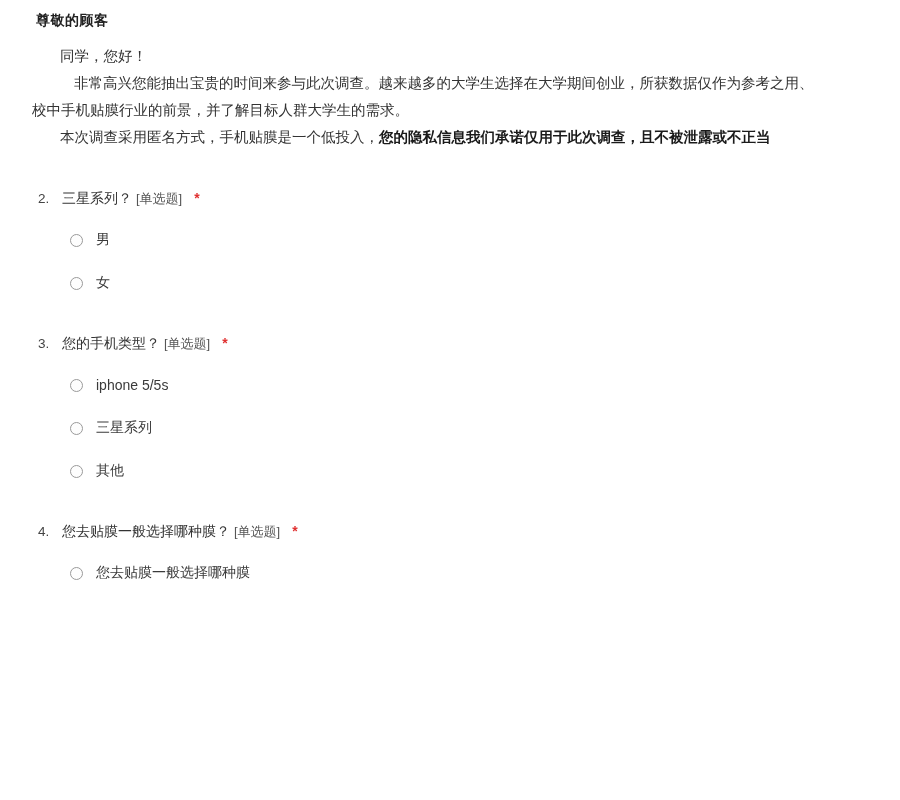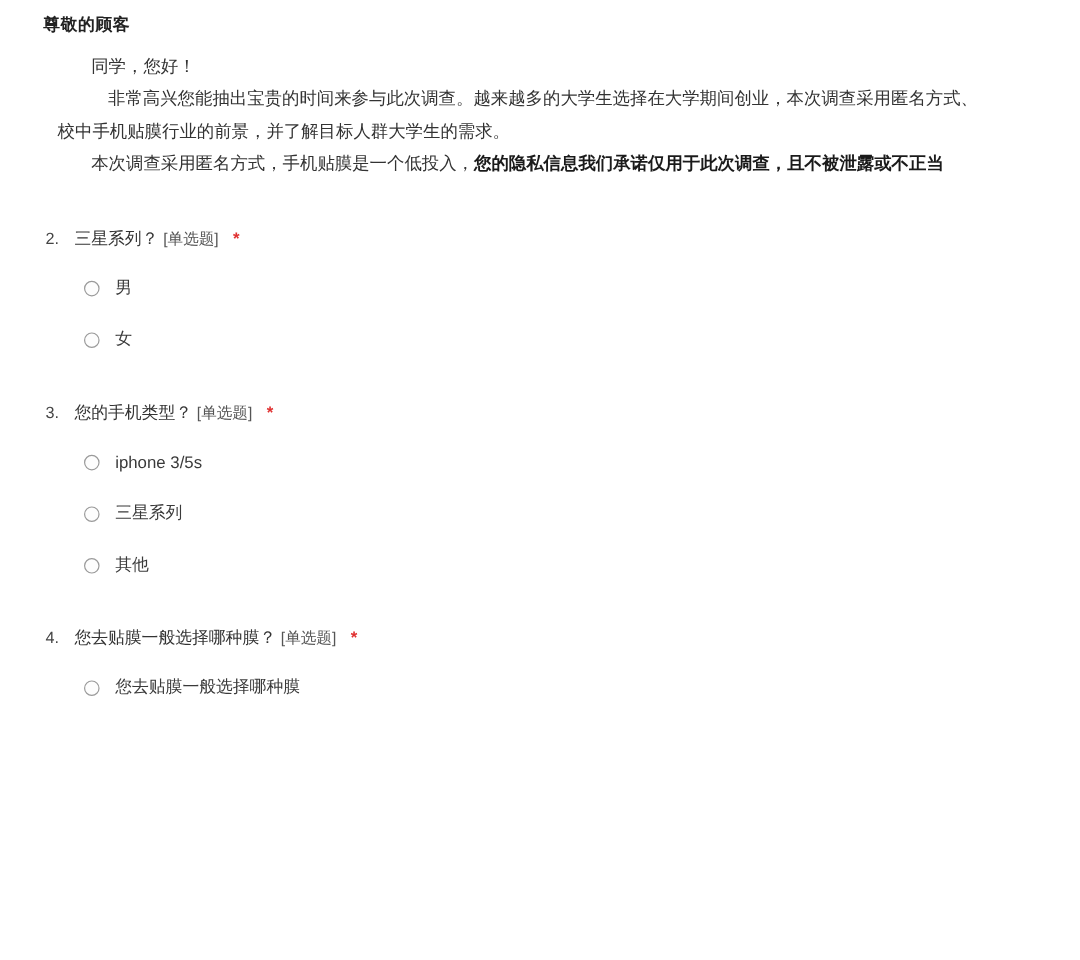--- a/index.html
+++ b/index.html
@@ -27,21 +27,21 @@
     padding: 12px 0 0 0;
   }
   .intro-title {
     font-size: 14px;
     font-weight: bold;
     color: #222222;
     margin: 0 0 14px 36px;
     letter-spacing: 0.5px;
   }
   .intro-body {
-    margin: 0 0 0 48px;
+    margin: 0 0 0 32px;
     font-size: 14.5px;
     line-height: 25px;
     color: #333333;
     white-space: nowrap;
   }
   .intro-p {
     margin: 0 0 2px 0;
   }
   .indent1 { text-indent: 28px; }
   .indent2 { text-indent: 42px; }
@@ -110,21 +110,21 @@
 </style>
 </head>
 <body>
 
 <div class="page">
 
   <div class="intro">
     <div class="intro-title">尊敬的顾客</div>
     <div class="intro-body">
       <p class="intro-p indent1">同学，您好！</p>
-      <p class="intro-p indent2">非常高兴您能抽出宝贵的时间来参与此次调查。越来越多的大学生选择在大学期间创业，本次调查采用匿名方式、</p>
+      <p class="intro-p indent2">非常高兴您能抽出宝贵的时间来参与此次调查。越来越多的大学生选择在大学期间创业，所获数据仅作为参考之用、</p>
       <p class="intro-p">校中手机贴膜行业的前景，并了解目标人群大学生的需求。</p>
       <p class="intro-p indent1"><span>本次调查采用匿名方式，手机贴膜是一个低投入，</span><span class="bold-part">您的隐私信息我们承诺仅用于此次调查，且不被泄露或不正当</span></p>
     </div>
   </div>
 
   <div class="question q2">
     <div class="q-head">
       <span class="q-num">2.</span>
       <span class="q-title">三星系列？</span>
       <span class="q-type">[单选题]</span>
@@ -145,21 +145,21 @@
   <div class="question q3">
     <div class="q-head">
       <span class="q-num">3.</span>
       <span class="q-title">您的手机类型？</span>
       <span class="q-type">[单选题]</span>
       <span class="q-required">*</span>
     </div>
     <div class="options">
       <label class="option">
         <span class="radio"></span>
-        <span class="opt-label">iphone 3/5s</span>
+        <span class="opt-label">iphone 5/5s</span>
       </label>
       <label class="option">
         <span class="radio"></span>
         <span class="opt-label">三星系列</span>
       </label>
       <label class="option">
         <span class="radio"></span>
         <span class="opt-label">其他</span>
       </label>
     </div>

